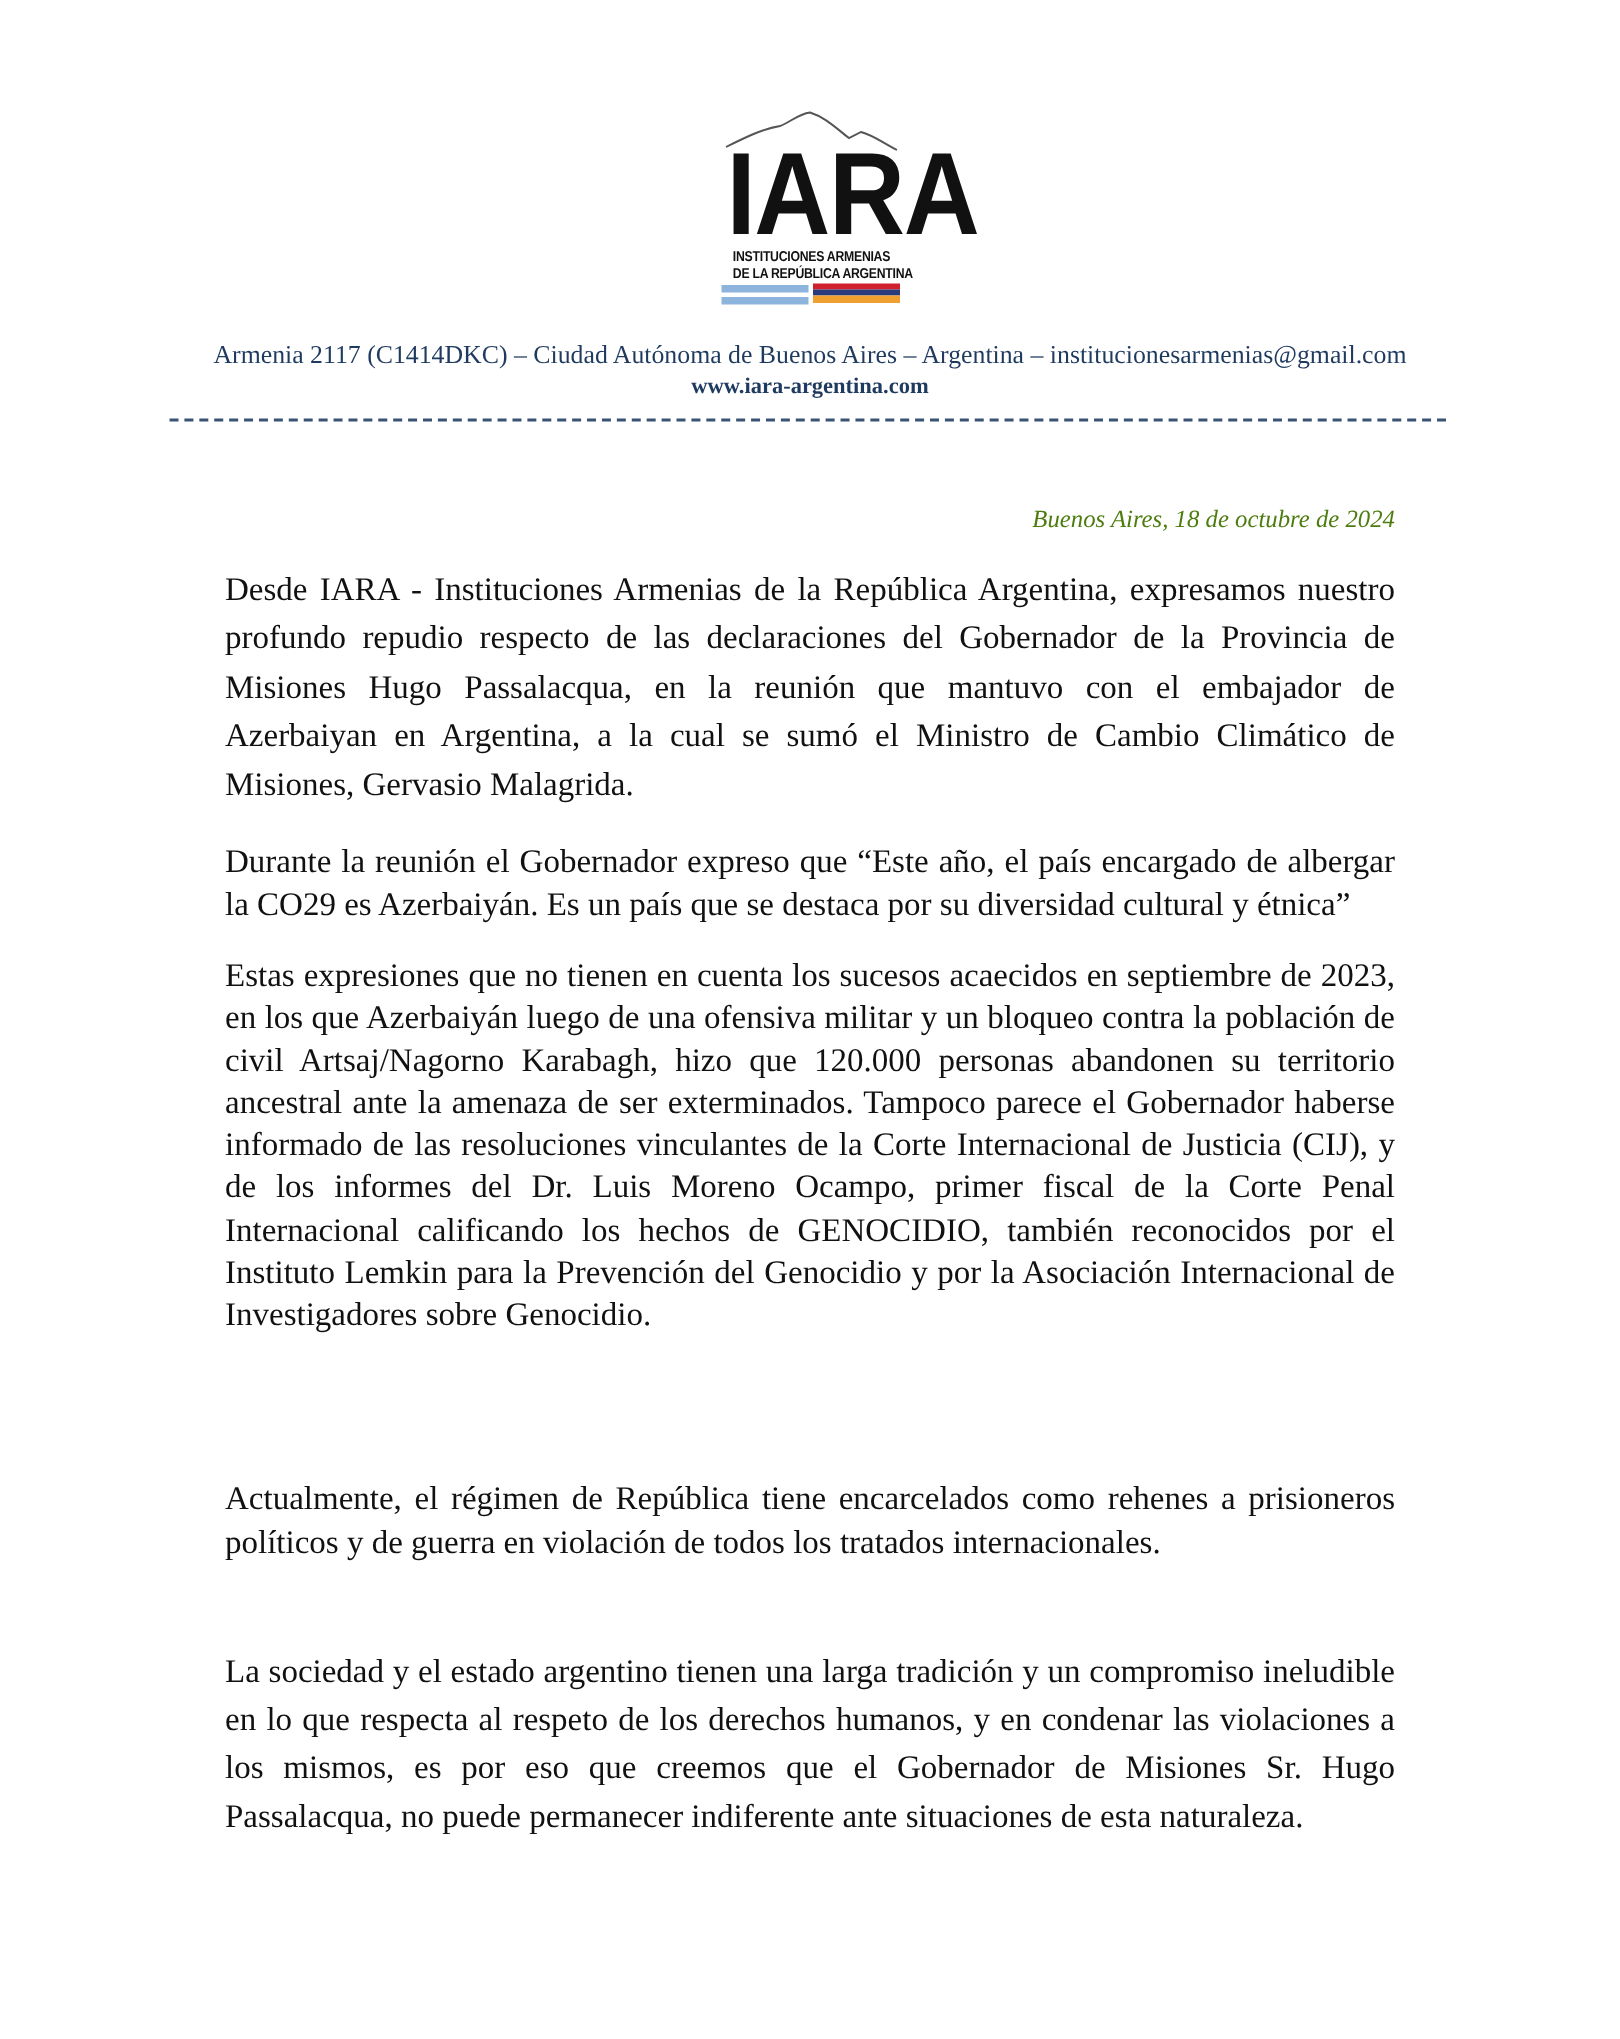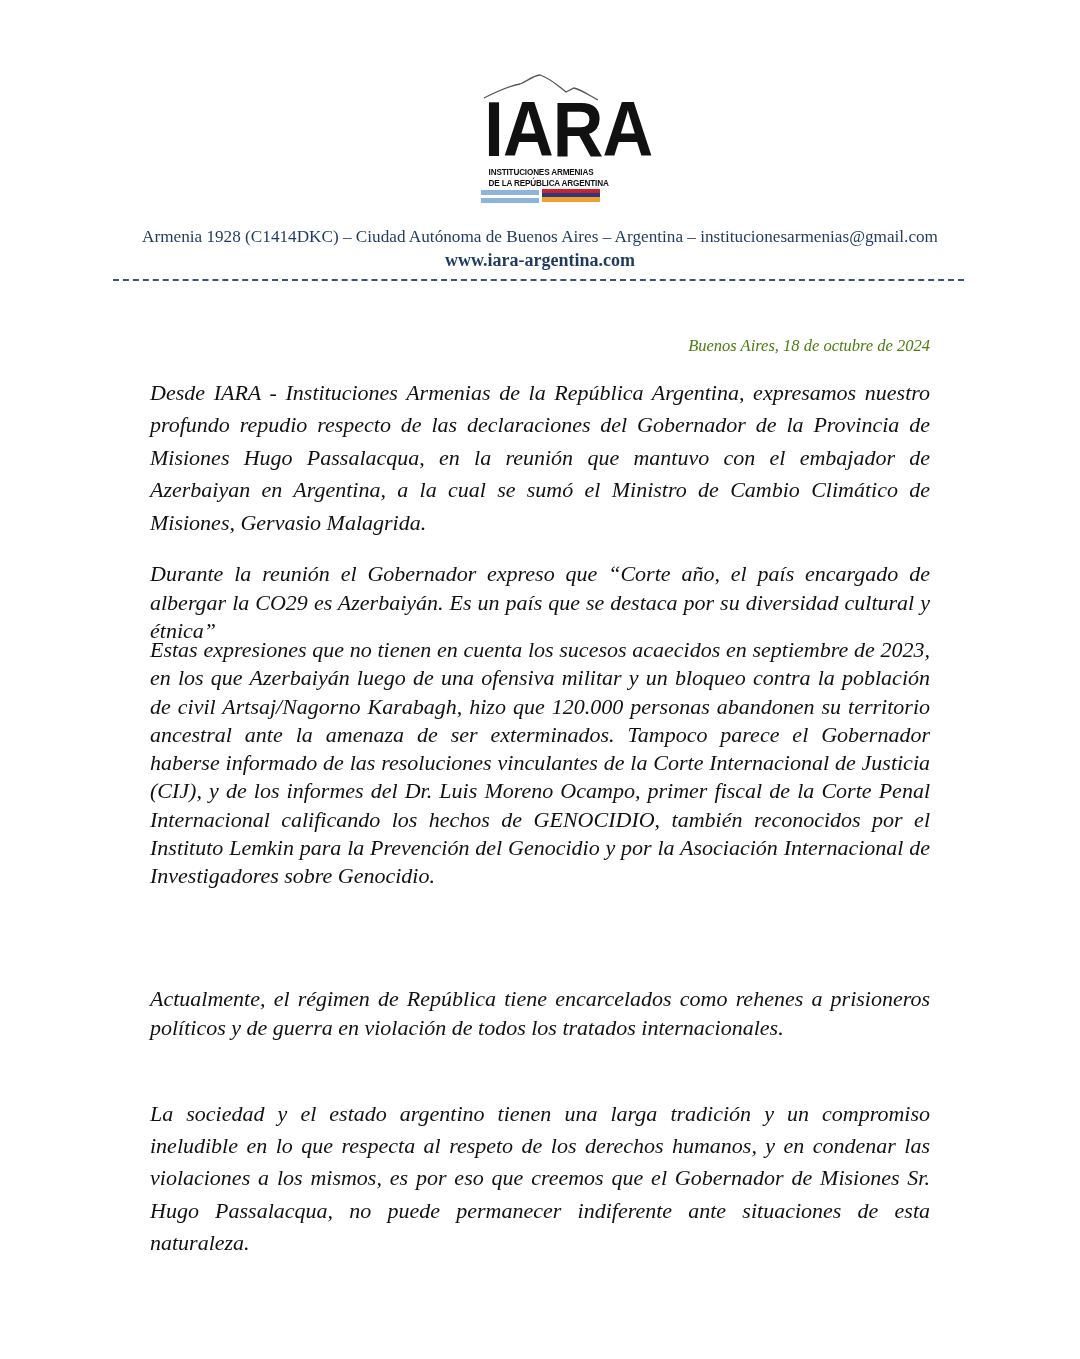--- a/index.html
+++ b/index.html
@@ -14,27 +14,27 @@
     .logo-sub { position: absolute; left: 2px; width: 122px; text-align: center;
       font-family: "Liberation Sans", "DejaVu Sans", sans-serif; font-weight: 700; font-size: 9.5px; line-height: 10px;
       color: #111; white-space: nowrap; transform: scaleX(0.86); transform-origin: center top; letter-spacing: -0.2px; }
     .logo-sub.l1 { top: 95px; }
     .logo-sub.l2 { top: 106px; }
     .flag { position: absolute; height: 5px; }
 
     .header-address { position: absolute; top: 227px; left: 0; width: 1080px; text-align: center;
       font-size: 17.2px; color: #1f3a5f; white-space: nowrap; }
     .header-web { position: absolute; top: 250px; left: 0; width: 1080px; text-align: center;
-      font-size: 18px; font-weight: 700; color: #1f3a5f; }
+      font-size: 15px; font-weight: 700; color: #1f3a5f; }
     .header-rule { position: absolute; top: 279px; left: 113px; width: 851px; height: 0;
       border-top: 2px dashed #3a5273; }
 
     .date { position: absolute; top: 336px; right: 150px; font-style: italic; font-size: 16.5px; color: #4d7c0f; }
 
-    .para { position: absolute; left: 150px; width: 780px; font-style: italic; font-size: 22px;
+    .para { position: absolute; left: 150px; width: 780px; font-size: 22px;
       text-align: justify; color: #111; }
     .p1 { top: 377px; line-height: 32.4px; }
     .p2 { top: 560px; line-height: 28.5px; }
     .p3 { top: 636px; line-height: 28.3px; }
     .p4 { top: 985px; line-height: 28.5px; }
     .p5 { top: 1098px; line-height: 32.2px; }
   </style>
 </head>
 <body>
 
@@ -49,23 +49,23 @@
     <div class="flag" style="left:3px;top:118px;width:58px;background:#8db4dc;"></div>
     <div class="flag" style="left:3px;top:126px;width:58px;background:#8db4dc;"></div>
   </div>
   <div>
     <div class="flag" style="left:64px;top:117px;width:58px;height:4px;background:#d0202e;"></div>
     <div class="flag" style="left:64px;top:121px;width:58px;height:4px;background:#2a3a7a;"></div>
     <div class="flag" style="left:64px;top:125px;width:58px;height:5px;background:#f0a030;"></div>
   </div>
 </div>
 
-<div class="header-address">Armenia 1928 (C1414DKC) – Ciudad Autónoma de Buenos Aires – Argentina – institucionesarmenias@gmail.com</div>
+<div class="header-address">Armenia 2117 (C1414DKC) – Ciudad Autónoma de Buenos Aires – Argentina – institucionesarmenias@gmail.com</div>
 <div class="header-web">www.iara-argentina.com</div>
 <div class="header-rule"></div>
 
 <div class="date">Buenos Aires, 18 de octubre de 2024</div>
 
 <p class="para p1">Desde IARA - Instituciones Armenias de la República Argentina, expresamos nuestro profundo repudio respecto de las declaraciones del Gobernador de la Provincia de Misiones Hugo Passalacqua, en la reunión que mantuvo con el embajador de Azerbaiyan en Argentina, a la cual se sumó el Ministro de Cambio Climático de Misiones, Gervasio Malagrida.</p>
-<p class="para p2">Durante la reunión el Gobernador expreso que “Corte año, el país encargado de albergar la CO29 es Azerbaiyán. Es un país que se destaca por su diversidad cultural y étnica”</p>
+<p class="para p2">Durante la reunión el Gobernador expreso que “Este año, el país encargado de albergar la CO29 es Azerbaiyán. Es un país que se destaca por su diversidad cultural y étnica”</p>
 <p class="para p3">Estas expresiones que no tienen en cuenta los sucesos acaecidos en septiembre de 2023, en los que Azerbaiyán luego de  una ofensiva militar y un bloqueo contra la población de civil Artsaj/Nagorno Karabagh, hizo que 120.000 personas abandonen su territorio ancestral ante la amenaza de ser exterminados. Tampoco parece el Gobernador haberse informado de las resoluciones vinculantes de la Corte Internacional de Justicia (CIJ), y de los informes del Dr. Luis Moreno Ocampo, primer fiscal de la Corte Penal Internacional calificando los hechos de GENOCIDIO, también reconocidos por el Instituto Lemkin para la Prevención del Genocidio y por la Asociación Internacional de Investigadores sobre Genocidio.</p>
 <p class="para p4">Actualmente, el régimen de República tiene encarcelados como rehenes a prisioneros políticos y de guerra en violación de todos los tratados internacionales.</p>
 <p class="para p5">La sociedad y el estado argentino tienen una larga tradición y un compromiso ineludible en lo que respecta al respeto de los derechos humanos, y en condenar las violaciones a los mismos, es por eso que creemos que el Gobernador de Misiones Sr. Hugo Passalacqua, no puede permanecer indiferente ante situaciones de esta naturaleza.</p>
 
 </body></html>

